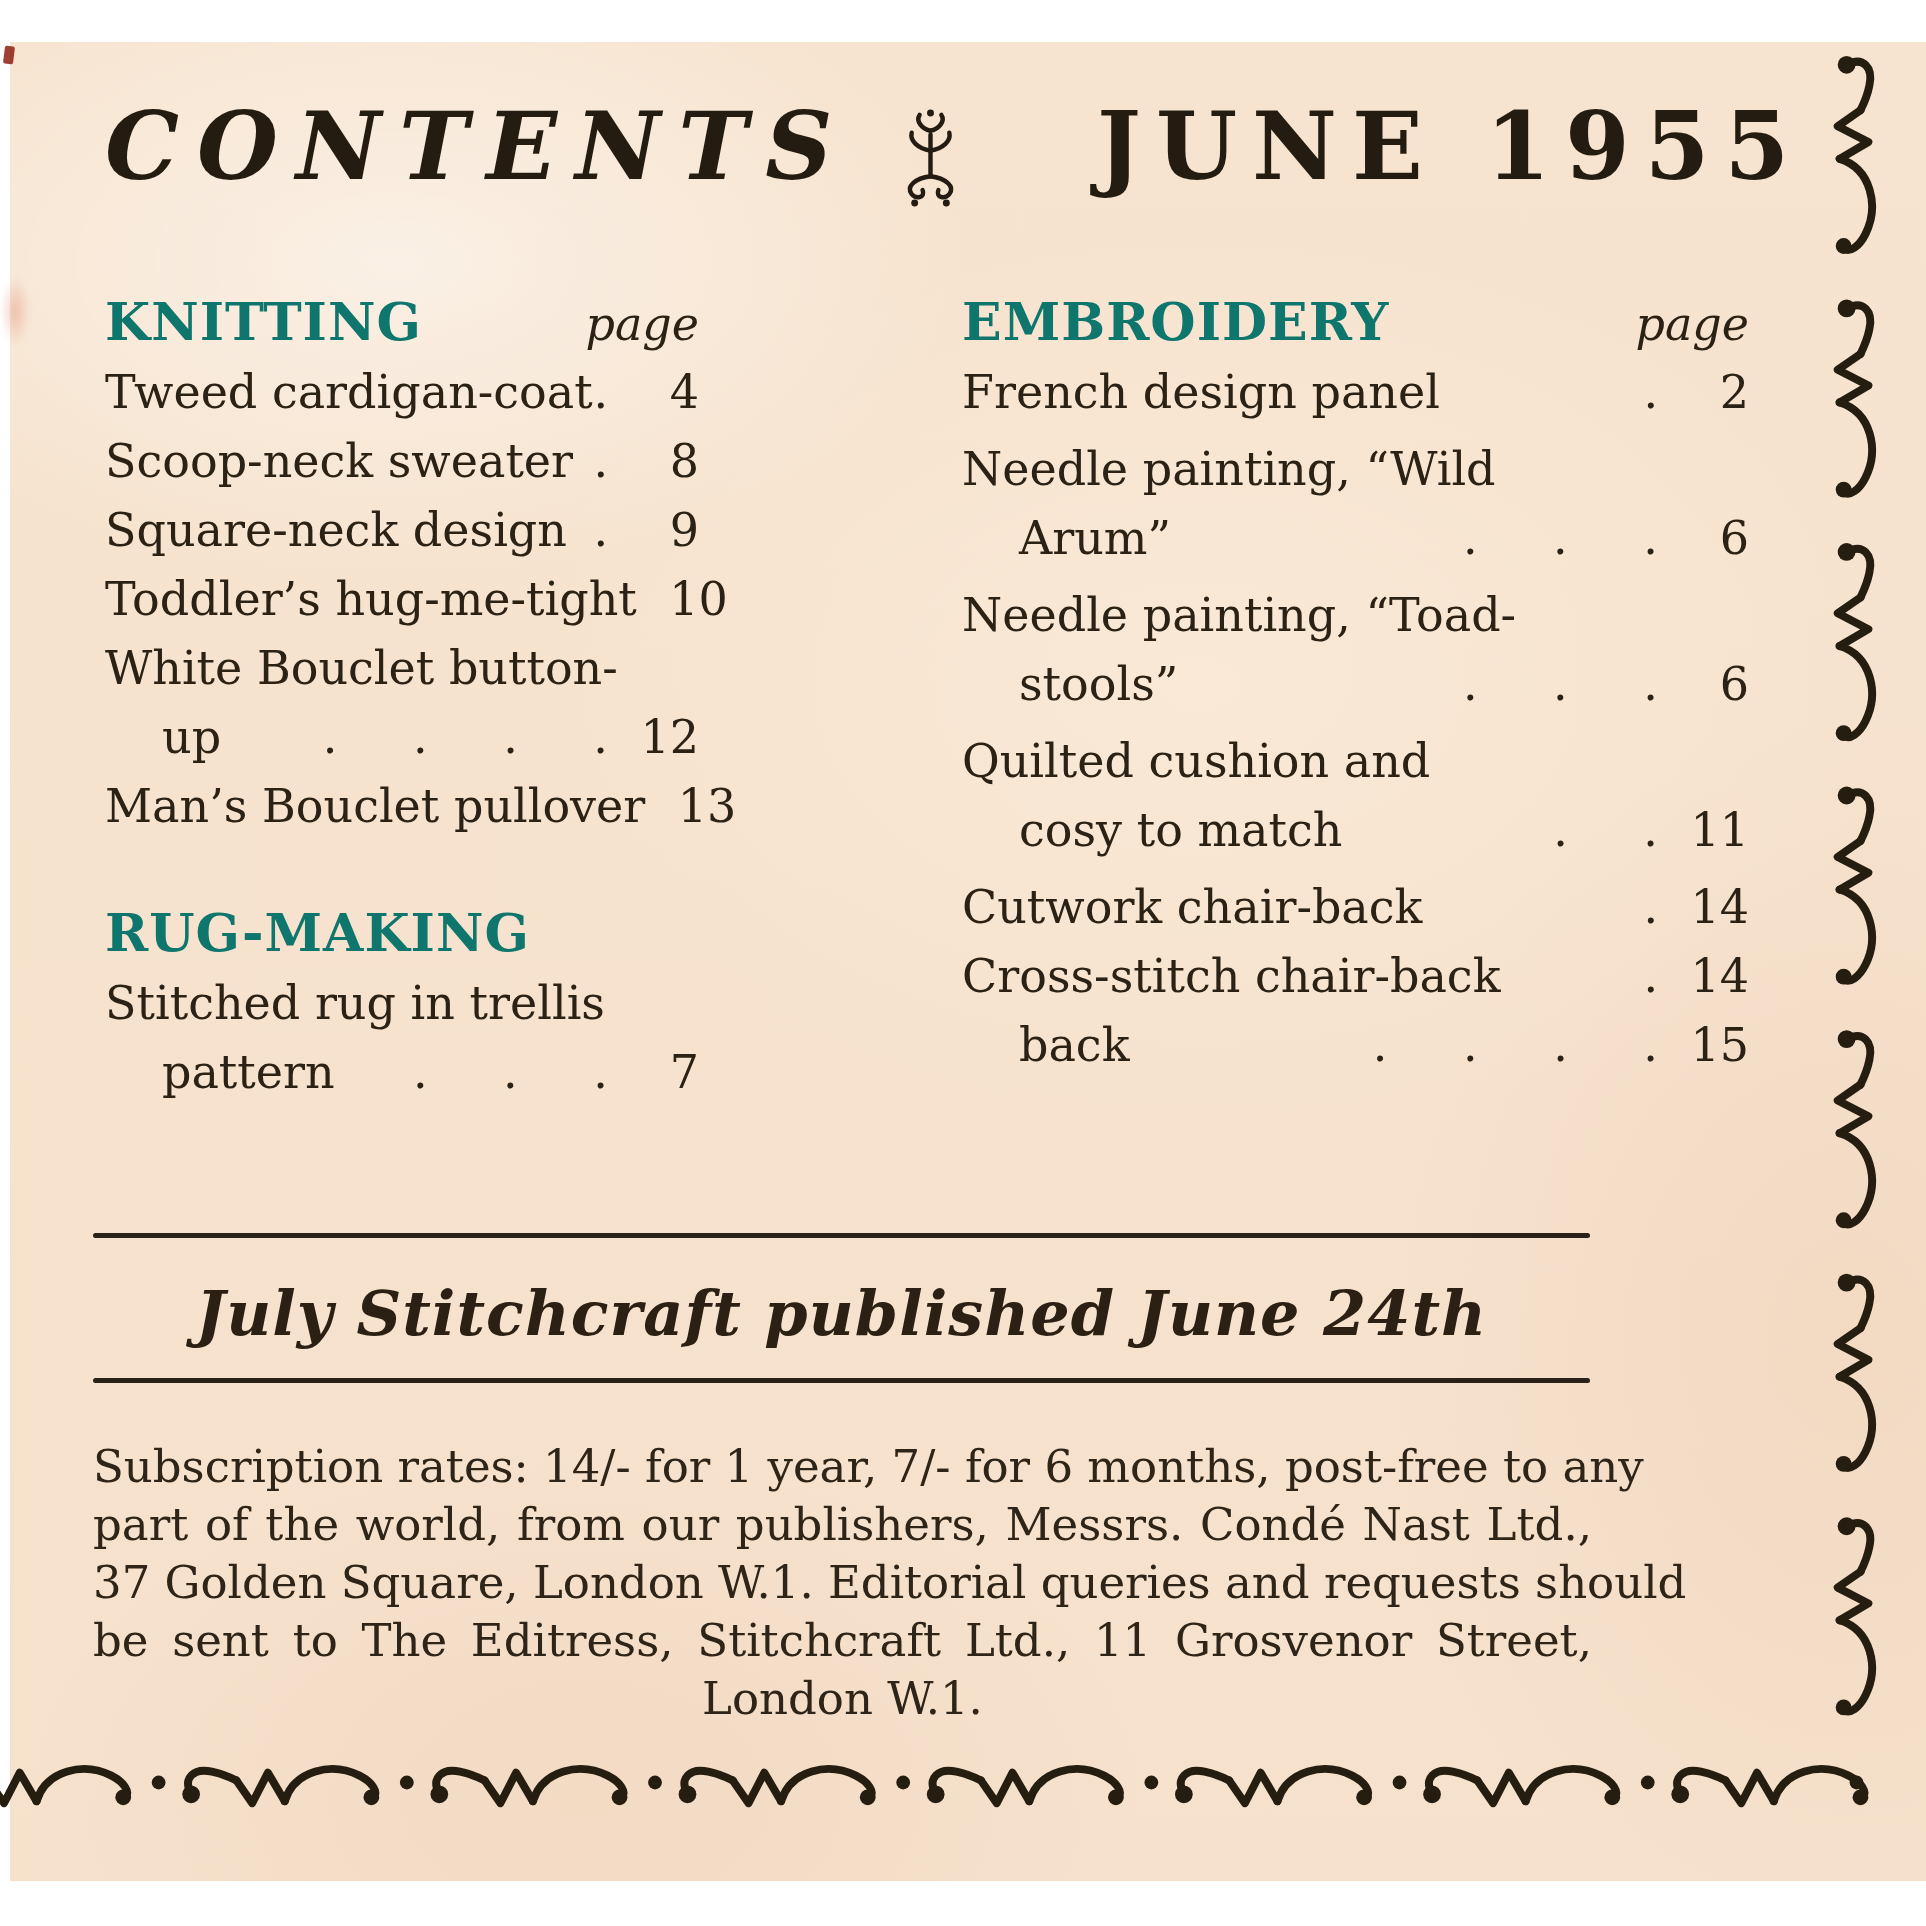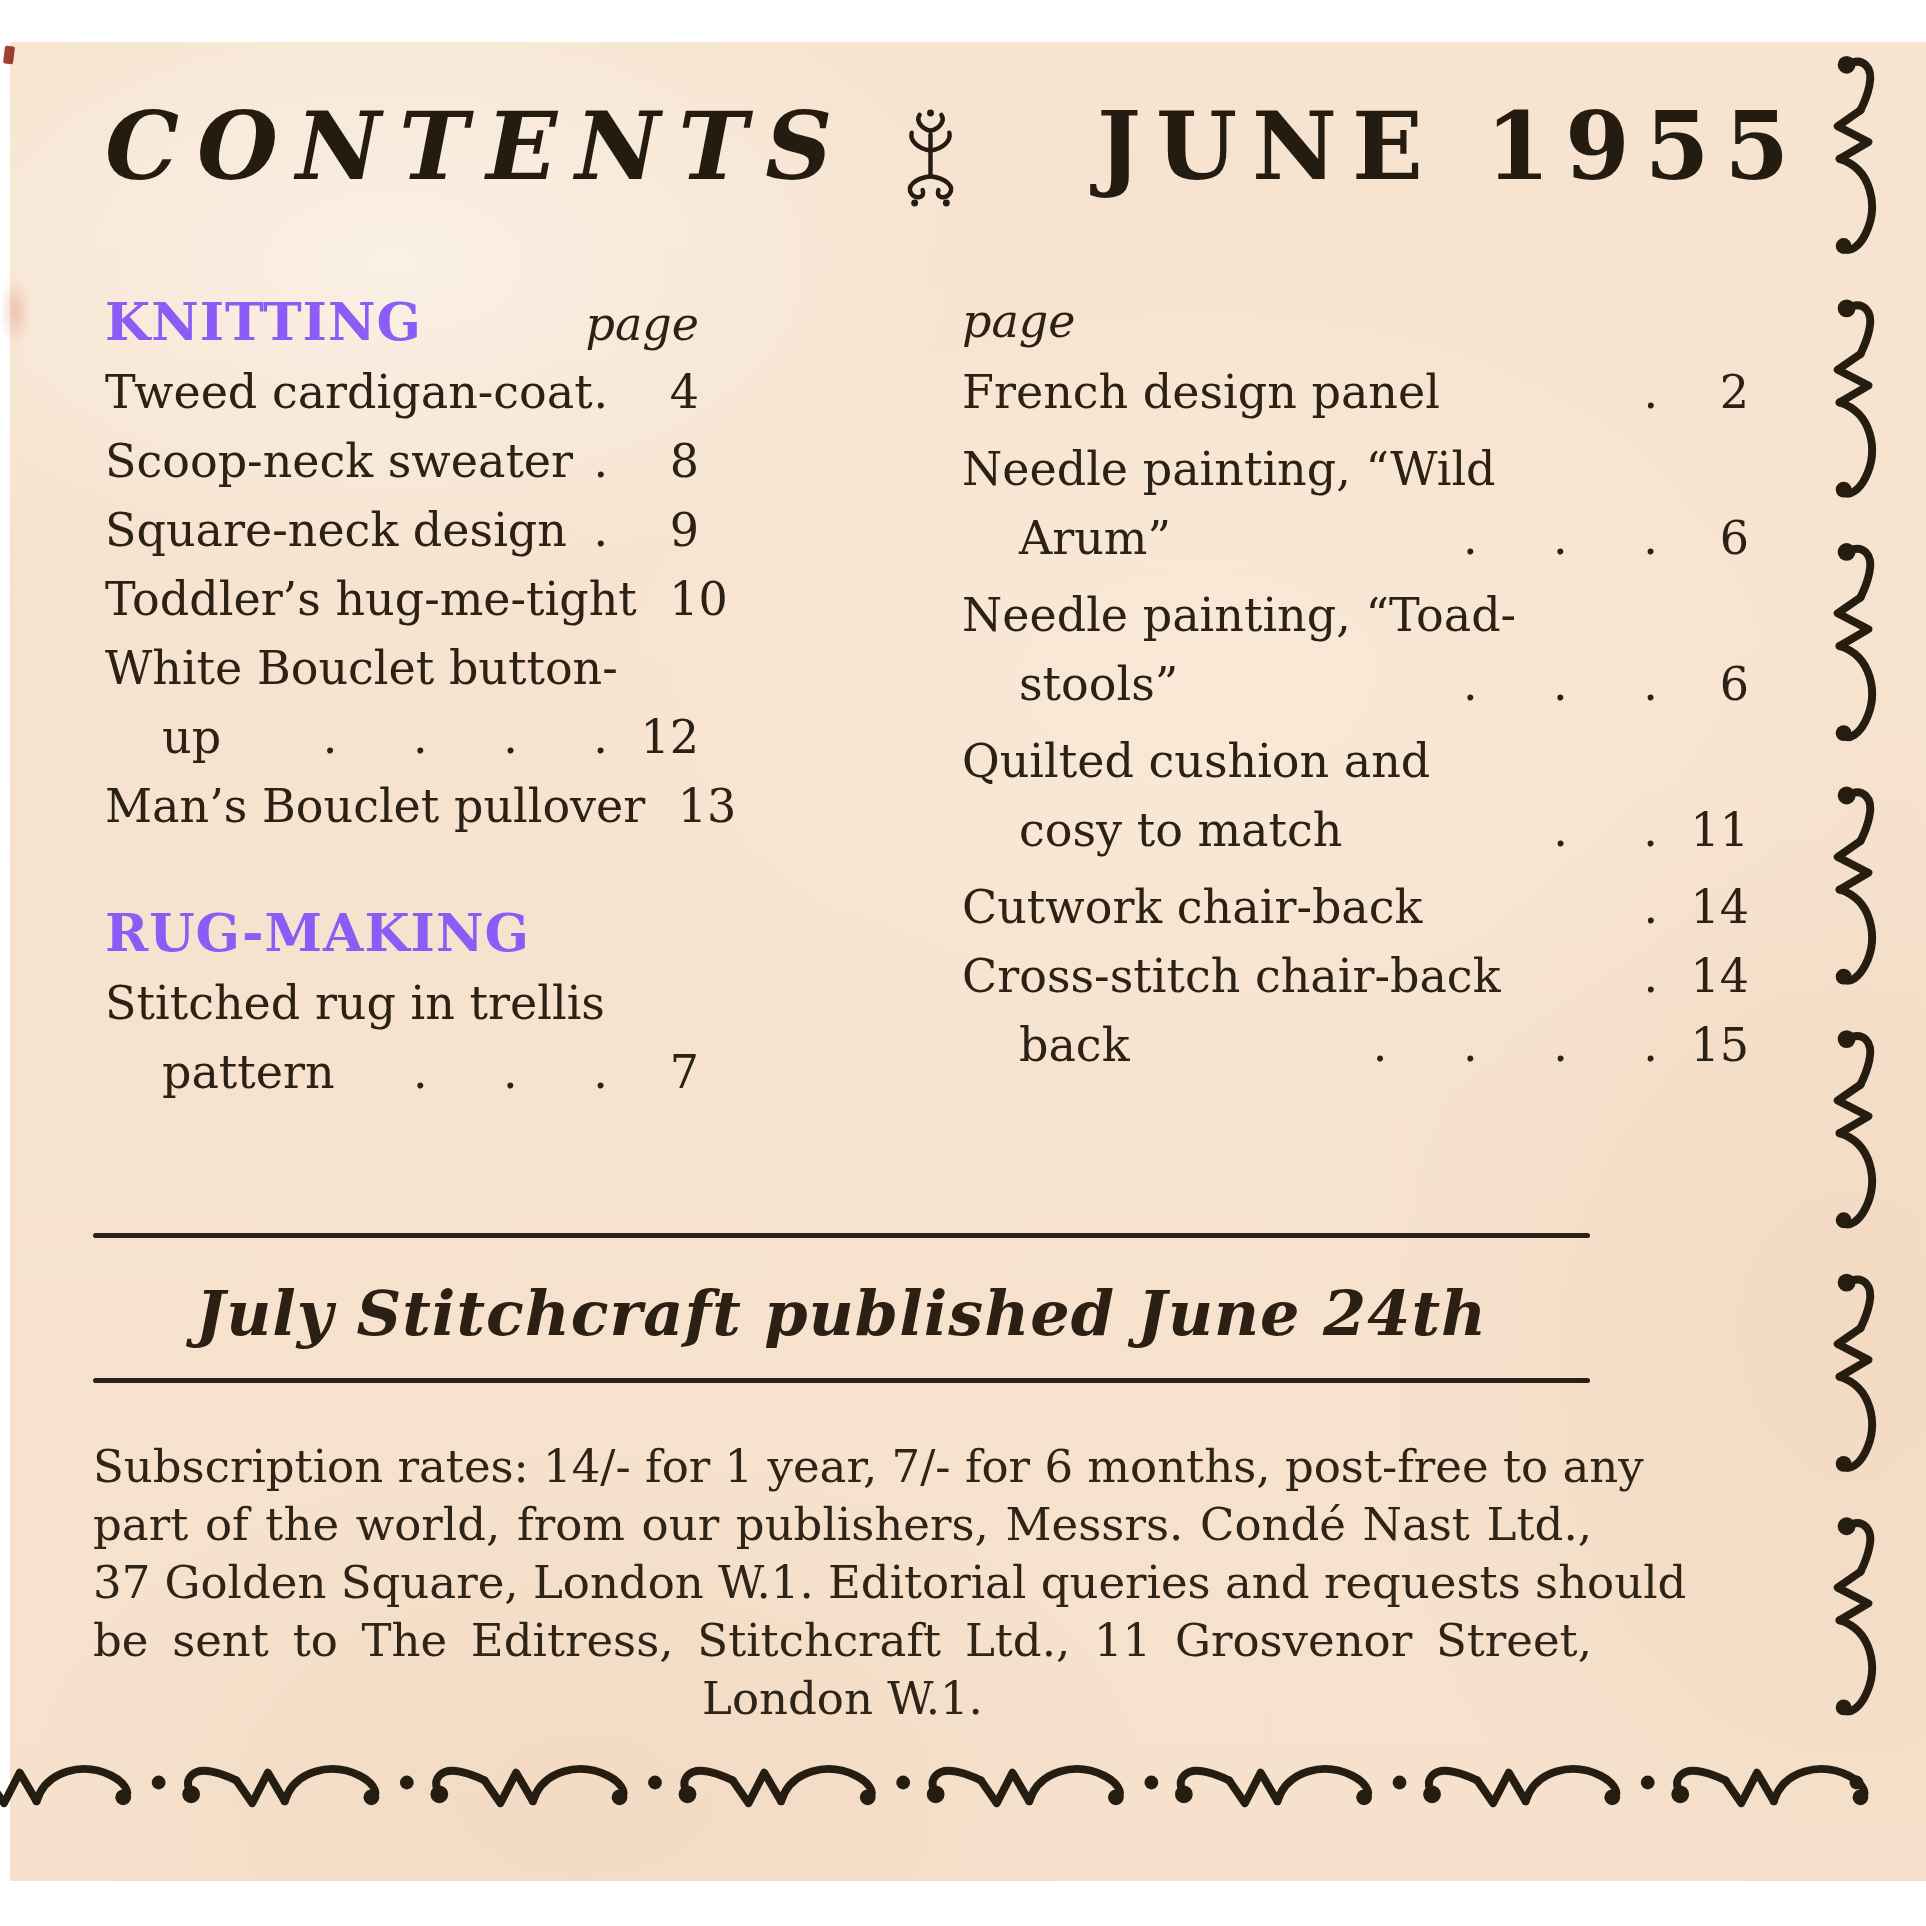--- a/index.html
+++ b/index.html
@@ -41,21 +41,21 @@
   .fleuron{position:absolute;left:885px;top:105px;}
 
   
   .toc-col{position:absolute;top:285px;}
   .toc-col.left{left:105px;width:594px;}
   .toc-col.right{left:962px;width:787px;}
   .toc-heading-row{
     display:flex;justify-content:space-between;align-items:baseline;
     height:73px;line-height:73px;
   }
-  .toc-heading{font-size:52px;font-weight:700;letter-spacing:1px;color:#8b5cf6;}
+  .toc-heading{font-size:52px;font-weight:700;letter-spacing:1px;color:#0f766e;}
   .toc-pagelabel{font-size:46px;font-style:italic;color:#2b2215;}
   .toc-row{display:flex;align-items:baseline;height:69px;line-height:69px;font-size:46px;}
   .toc-row .t{white-space:nowrap;}
   .toc-row .t.indent{padding-left:57px;}
   .toc-row .d{flex:1;text-align:right;word-spacing:61px;padding-right:26px;overflow:hidden;white-space:nowrap;}
   .toc-row .p{min-width:65px;text-align:right;}
   .toc-row.mt{margin-top:8px;}
   .section-gap{margin-top:55px;}
 
   
@@ -164,20 +164,21 @@
     </div>
     <div class="toc-row">
       <span class="t indent">pattern</span>
       <span class="d">. . .</span>
       <span class="p">7</span>
     </div>
   </div>
 
   <div class="toc-col right">
     <div class="toc-heading-row">
+      <span class="toc-heading">EMBROIDERY</span>
       <span class="toc-pagelabel">page</span>
     </div>
     <div class="toc-row">
       <span class="t">French design panel</span>
       <span class="d">.</span>
       <span class="p">2</span>
     </div>
     <div class="toc-row mt">
       <span class="t">Needle painting, “Wild</span>
       <span class="d"></span>

